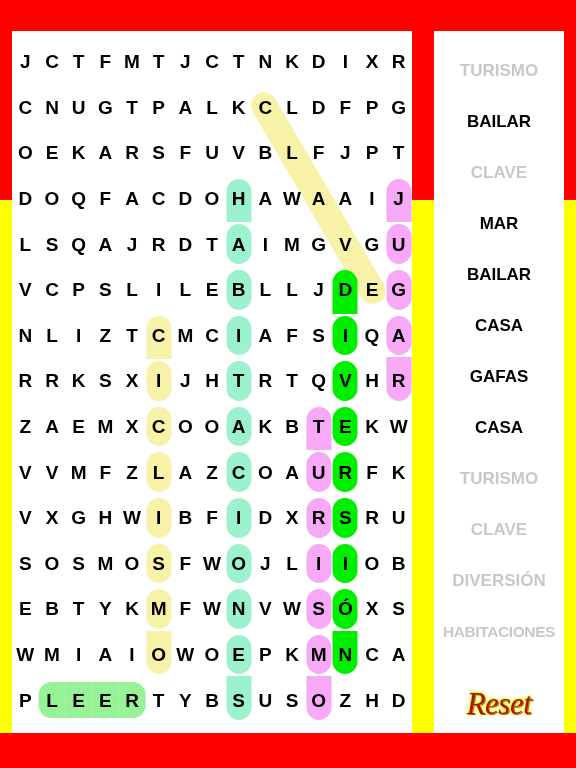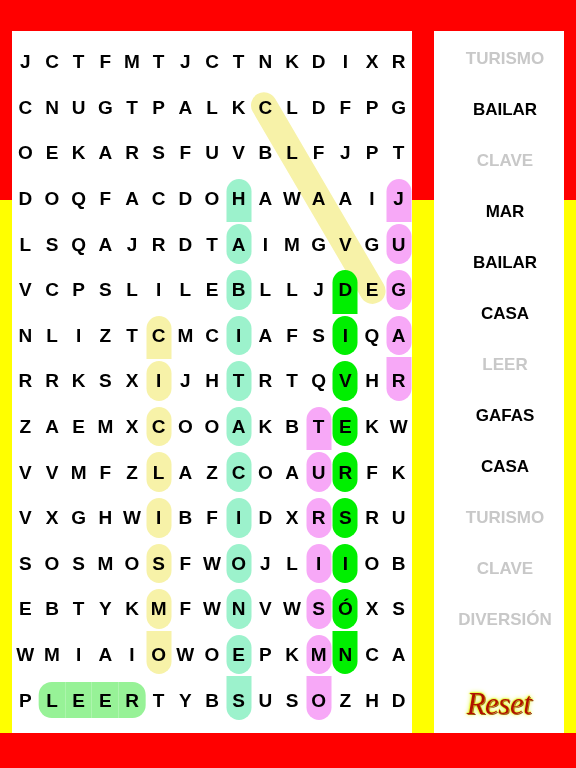--- a/index.html
+++ b/index.html
@@ -111,22 +111,22 @@
     background: #f7f2a8;
     width: 26px;
     border-radius: 13px;
     pointer-events: none;
   }
 
   
   .word-list {
     position: absolute;
     left: 0;
-    top: 2px;
-    width: 142px;
+    top: 14px;
+    width: 130px;
     display: flex;
     flex-direction: column;
     align-items: center;
   }
   .word {
     font-family: "Liberation Sans", sans-serif;
     font-size: 17px;
     font-weight: bold;
     line-height: 1;
     height: 51px;
@@ -906,25 +906,25 @@
   </div>
 
   <div class="panel" id="words-panel">
     <div class="word-list" id="word-list">
         <div class="word found">TURISMO</div>
         <div class="word pending">BAILAR</div>
         <div class="word found">CLAVE</div>
         <div class="word pending">MAR</div>
         <div class="word pending">BAILAR</div>
         <div class="word pending">CASA</div>
-        <div class="word found">LEER</div>
         <div class="word pending">GAFAS</div>
         <div class="word pending">CASA</div>
         <div class="word found">TURISMO</div>
         <div class="word found">CLAVE</div>
         <div class="word found">DIVERSIÓN</div>
+        <div class="word found long">HABITACIONES</div>
       </div>
     <button id="reset-button">
       <span id="reset-label">Reset</span>
     </button>
   </div>
 
 </div>
 
 </body></html>

